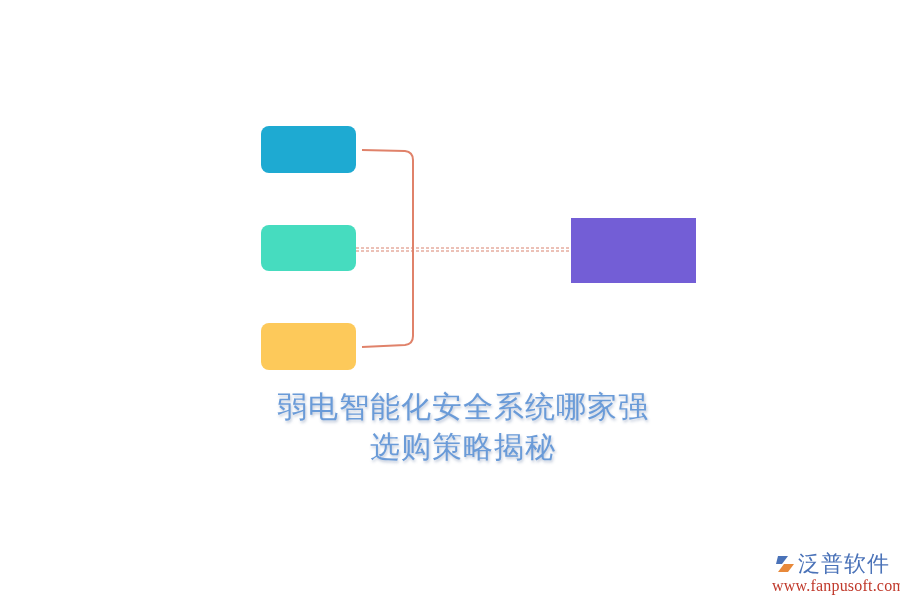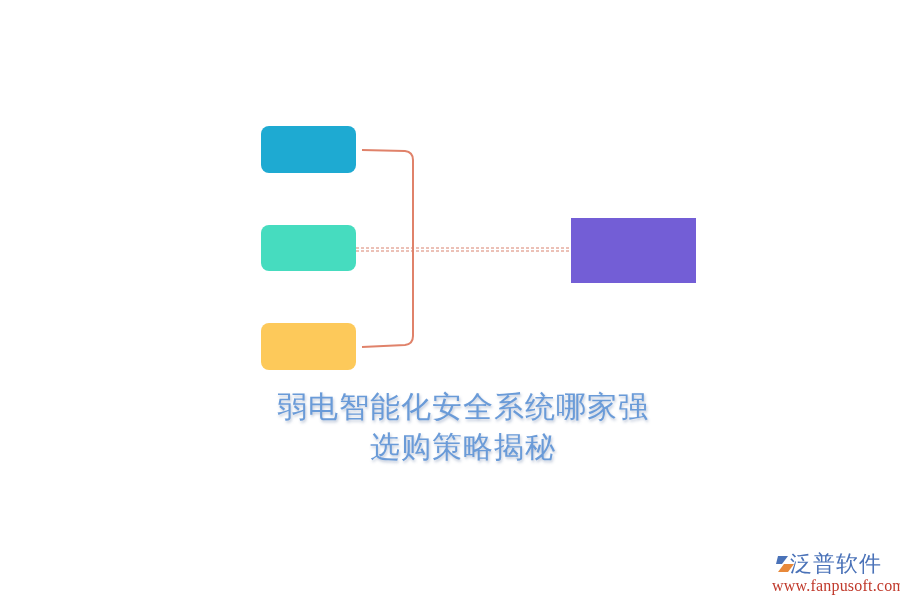--- a/index.html
+++ b/index.html
@@ -8,21 +8,21 @@
   #n1 { left:261px; top:126px; width:95px; height:47px; }
   #n2 { left:261px; top:225px; width:95px; height:46px; }
   #n3 { left:261px; top:323px; width:95px; height:47px; }
   #target { position:absolute; left:571px; top:218px; width:125px; height:65px; }
   svg.connectors { position:absolute; left:0; top:0; }
   .title { position:absolute; left:0; width:926px; text-align:center; font-size:30px; line-height:38px; letter-spacing:1px;
            text-shadow: 1px 2px 3px rgba(60,90,140,0.35); }
   #t1 { top:388px; }
   #t2 { top:428px; }
   .logo { position:absolute; left:770px; top:551px; width:125px; height:45px; }
-  .logo-name { position:absolute; left:20px; top:0; font-size:22px; line-height:26px; letter-spacing:1px; }
+  .logo-name { position:absolute; left:28px; top:0; font-size:22px; line-height:26px; letter-spacing:1px; }
   .logo-url { position:absolute; left:2px; top:26px; font-size:16px; font-family:Liberation Serif, serif; letter-spacing:0.2px; white-space:nowrap; }
   .logo-icon { position:absolute; left:2px; top:3px; width:24px; height:20px; }
 </style>
 </head>
 <body>
 
 <svg class="connectors" width="900" height="600">
 
   <path d="M362 150 L405 151 Q413 152 413 160 L413 336 Q413 344 405 345 L362 347" fill="none" stroke="#E0826A" stroke-width="2"></path>
 

